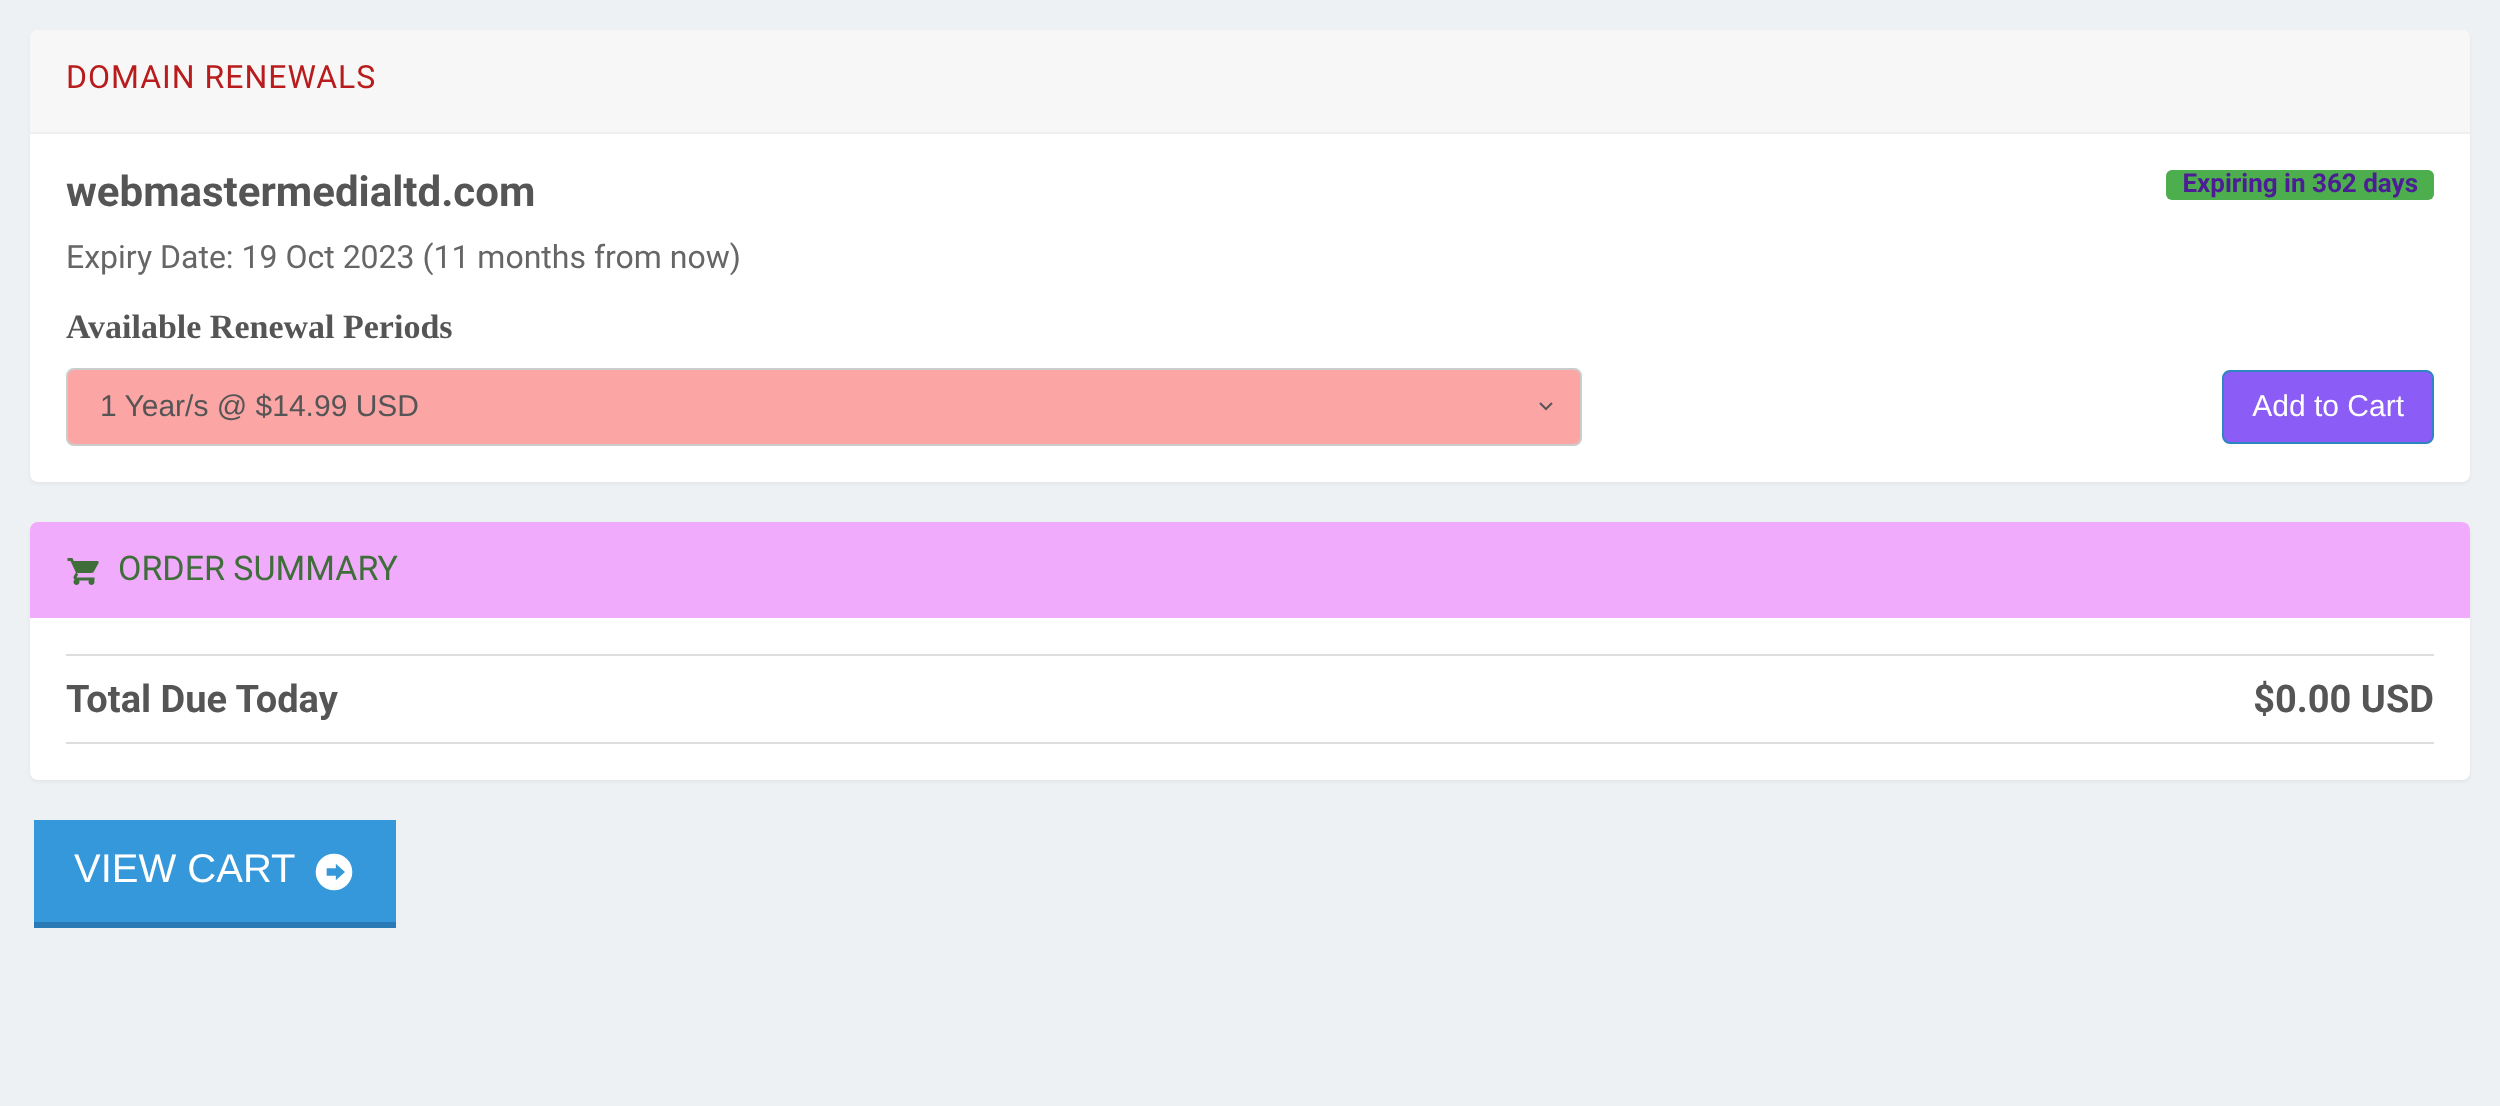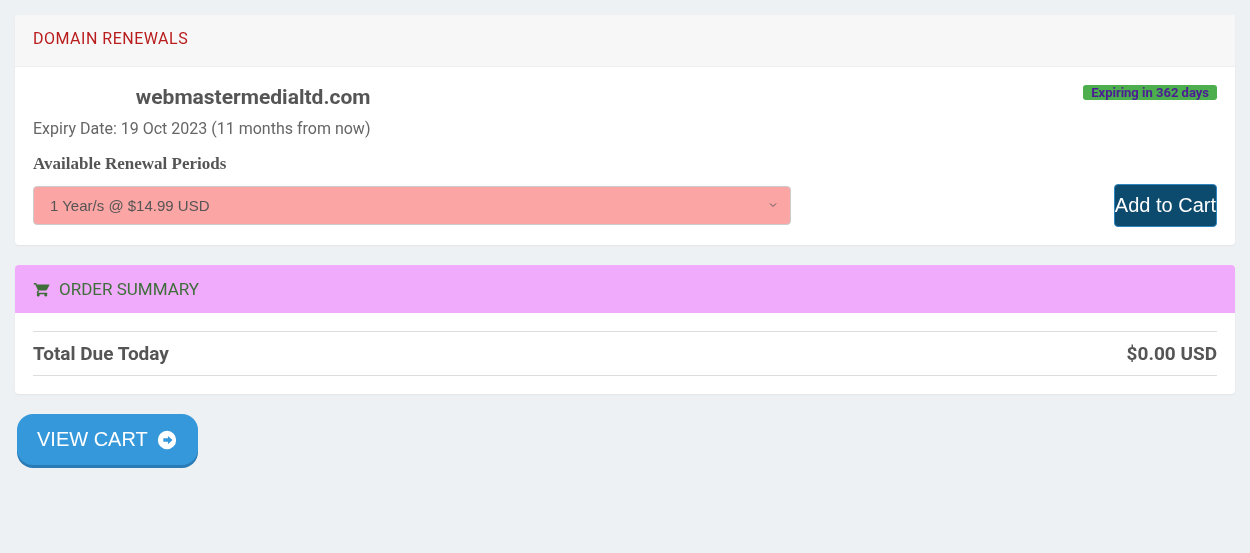--- a/index.html
+++ b/index.html
@@ -31,21 +31,20 @@
       border-bottom: 1px solid #eee;
     }
     .panel-body {
       padding: 18px;
     }
     .domain-row-top {
       display: flex;
       justify-content: space-between;
       align-items: flex-start;
       gap: 12px;
-      text-align: right;
     }
     .domain-name {
       font-size: 21px;
       font-weight: 700;
       color: #555;
       margin-bottom: 10px;
     }
     .expiry-text {
       font-size: 16px;
       color: #666;
@@ -93,25 +92,25 @@
     }
     .select-caret {
       position: absolute;
       right: 12px;
       top: 50%;
       transform: translateY(-50%);
       pointer-events: none;
       color: #555;
     }
     .btn-add {
-      background: #0c4a6e;
+      background: #8b5cf6;
       border: 1px solid #2e86c1;
       color: #fff;
-      font-size: 20px;
-      padding: 9px 0;
+      font-size: 15px;
+      padding: 9px 14px;
       border-radius: 4px;
       cursor: pointer;
       white-space: nowrap;
     }
 
     .summary-panel {
       background: #fff;
       border-radius: 4px;
       margin-bottom: 20px;
       box-shadow: 0 1px 2px rgba(0,0,0,0.05);
@@ -147,21 +146,21 @@
 
     .view-cart-btn {
       display: inline-flex;
       align-items: center;
       gap: 8px;
       background: #3598db;
       color: #fff;
       font-size: 20px;
       padding: 14px 20px;
       border: none;
-      border-radius: 16px;
+      border-radius: 0;
       cursor: pointer;
       box-shadow: 0 3px 0 #2a7bb5;
     }
     .arrow-icon {
       width: 22px;
       height: 22px;
     }
     .bottom-row {
       padding: 0 2px;
     }

